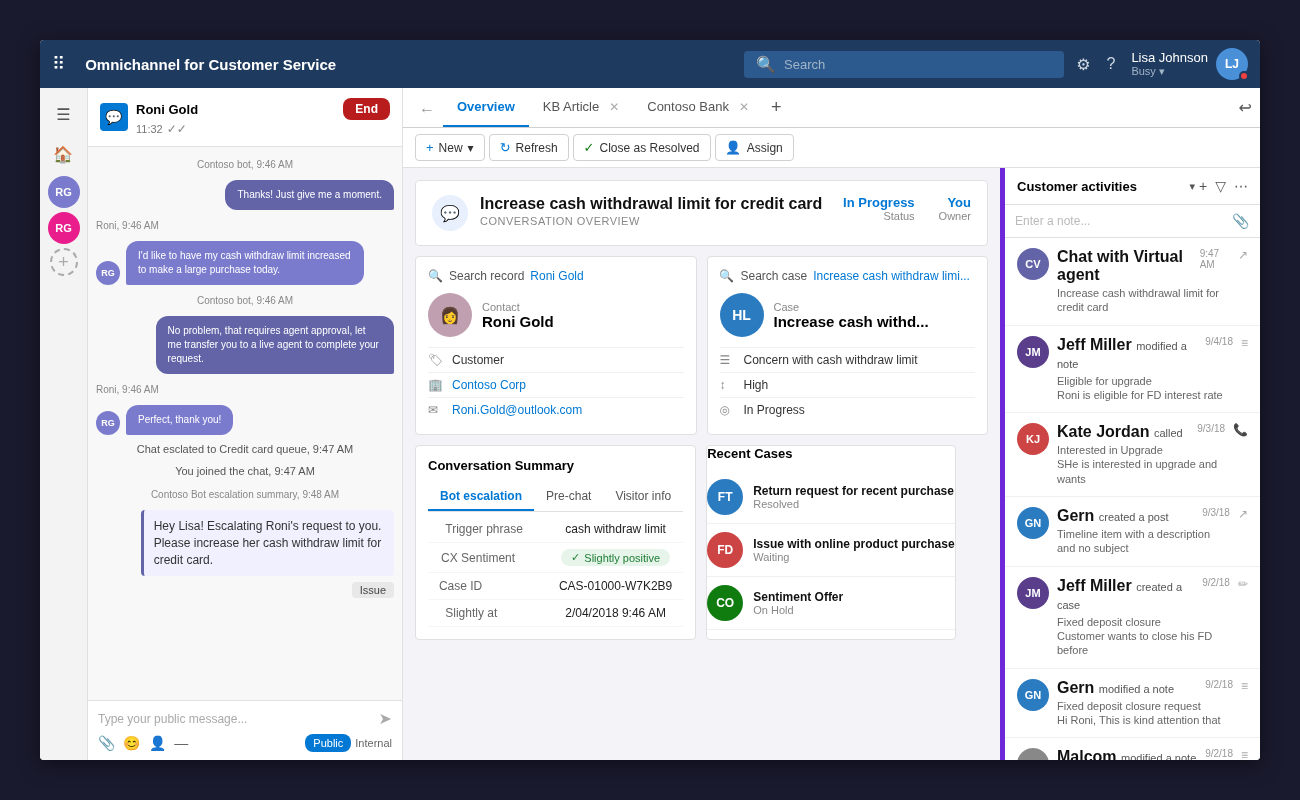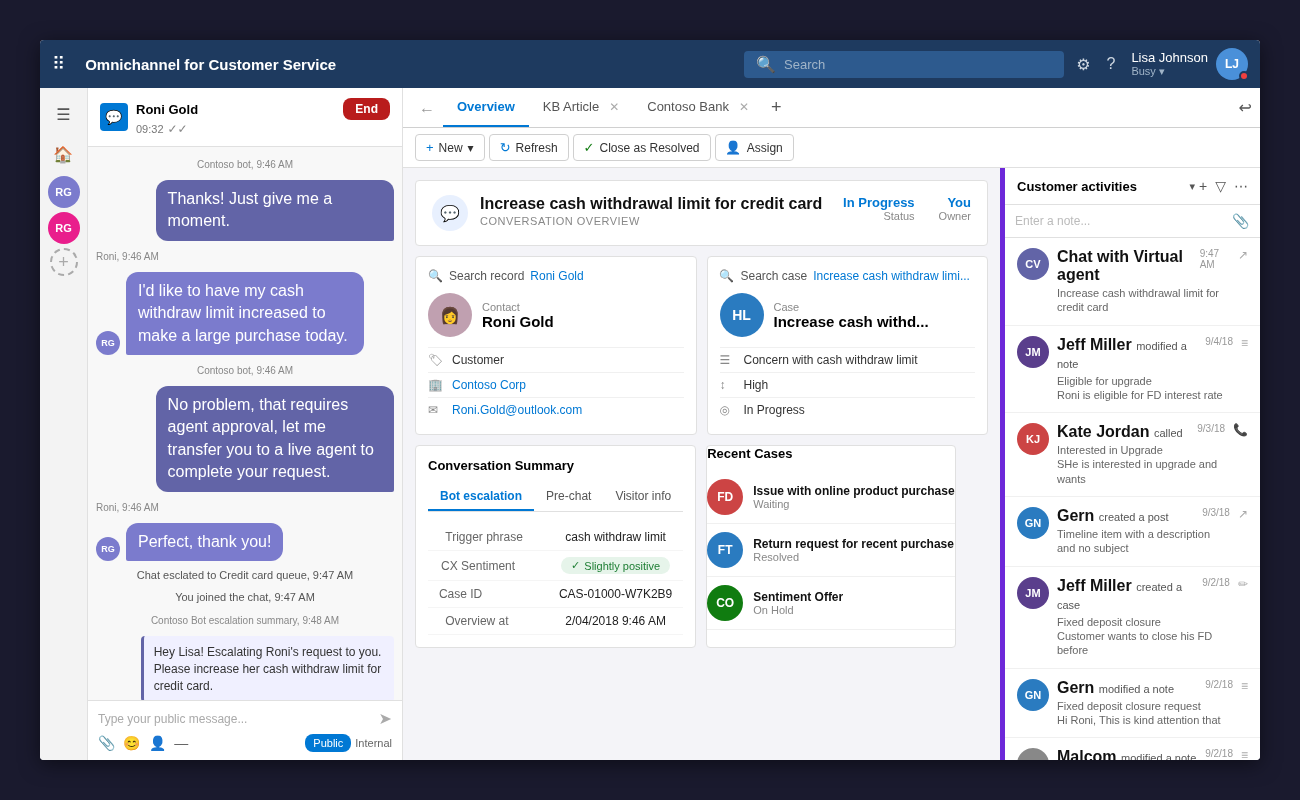--- a/index.html
+++ b/index.html
@@ -36,21 +36,21 @@
     .chat-header { background: #fff; border-bottom: 1px solid #e0e0e0; padding: 10px 12px; display: flex; align-items: center; gap: 8px; }
     .chat-header-icon { width: 28px; height: 28px; background: #0078d4; border-radius: 4px; display: flex; align-items: center; justify-content: center; color: #fff; font-size: 14px; }
     .chat-user-name { font-size: 13px; font-weight: 600; flex: 1; }
     .chat-time { font-size: 11px; color: #777; }
     .end-btn { background: #b91c1c; color: #fff; border: none; border-radius: 8px; padding: 4px 12px; font-size: 12px; font-weight: 600; cursor: pointer; }
     .chat-status-icons { color: #888; font-size: 12px; }
 
     .chat-messages { flex: 1; overflow-y: auto; padding: 8px; background: #f8f8f8; display: flex; flex-direction: column; gap: 6px; }
     .msg-timestamp { font-size: 10px; color: #888; text-align: center; margin: 4px 0; }
     .msg-timestamp.left { text-align: left; }
-    .bubble { max-width: 80%; padding: 8px 12px; border-radius: 12px; font-size: 16px; line-height: 1.4; }
+    .bubble { max-width: 80%; padding: 8px 12px; border-radius: 12px; font-size: 10px; line-height: 1.4; }
     .bubble.bot { background: #6264a7; color: #fff; align-self: flex-end; border-radius: 12px 12px 2px 12px; }
     .bubble.user { background: #7b7bcd; color: #fff; align-self: flex-start; border-radius: 12px 12px 12px 2px; }
     .msg-row { display: flex; align-items: flex-end; gap: 6px; }
     .msg-row.right { flex-direction: row-reverse; }
     .msg-avatar-small { width: 24px; height: 24px; border-radius: 50%; background: #7b7bcd; display: flex; align-items: center; justify-content: center; color: #fff; font-size: 9px; font-weight: bold; flex-shrink: 0; }
     .system-msg { font-size: 11px; color: #555; text-align: center; padding: 2px 0; }
     .escalation-bubble { background: #f0f0ff; border-left: 3px solid #6264a7; padding: 8px 10px; font-size: 12px; line-height: 1.4; border-radius: 4px; align-self: flex-end; max-width: 85%; color: #333; }
     .issue-tag { background: #e8e8e8; border-radius: 4px; padding: 2px 8px; font-size: 11px; color: #444; align-self: flex-end; }
 
     .chat-input-area { border-top: 1px solid #e0e0e0; padding: 8px 10px; background: #fff; }
@@ -114,21 +114,21 @@
     .contact-detail-link { color: #0078d4; cursor: pointer; }
 
     .case-avatar { width: 44px; height: 44px; border-radius: 50%; background: #2a7bc0; display: flex; align-items: center; justify-content: center; color: #fff; font-size: 14px; font-weight: 700; flex-shrink: 0; }
     .case-label { font-size: 11px; color: #888; }
     .case-detail { display: flex; align-items: center; gap: 8px; font-size: 12px; color: #333; padding: 5px 0; border-top: 1px solid #f0f0f0; }
     .case-detail-icon { color: #888; font-size: 12px; width: 16px; }
 
     
     .summary-card { background: #fff; border: 1px solid #e0e0e0; border-radius: 4px; padding: 12px; }
     .summary-title { font-size: 13px; font-weight: 600; margin-bottom: 10px; }
-    .summary-tabs { display: flex; gap: 0; margin-bottom: 12px; border-bottom: 1px solid #e0e0e0; }
+    .summary-tabs { display: flex; gap: 0; margin-bottom: 4px; border-bottom: 1px solid #e0e0e0; }
     .summary-tab { padding: 6px 12px; font-size: 12px; cursor: pointer; border-bottom: 2px solid transparent; color: #555; }
     .summary-tab.active { border-bottom: 2px solid #0078d4; color: #0078d4; font-weight: 600; }
     .summary-row { display: flex; align-items: center; padding: 6px 0; border-bottom: 1px solid #f5f5f5; font-size: 12px; justify-content: center; }
     .summary-label { color: #666; width: 120px; flex-shrink: 0; }
     .summary-value { color: #222; font-weight: 500; }
     .sentiment-badge { background: #e6f4ea; color: #1e7e34; border-radius: 12px; padding: 2px 10px; font-size: 11px; display: flex; align-items: center; gap: 4px; }
 
     
     .recent-cases { background: #fff; border: 1px solid #e0e0e0; border-radius: 4px; padding: 0; }
     .recent-title { font-size: 13px; font-weight: 600; margin-bottom: 10px; }
@@ -200,21 +200,21 @@
 
     <div class="chat-panel">
       <div class="chat-header">
         <div class="chat-header-icon">💬</div>
         <div style="flex:1">
           <div style="display:flex;align-items:center;gap:6px">
             <span class="chat-user-name">Roni Gold</span>
             <button class="end-btn">End</button>
           </div>
           <div style="display:flex;align-items:center;gap:4px;margin-top:2px">
-            <span class="chat-time">09:32</span>
+            <span class="chat-time">11:32</span>
             <span class="chat-status-icons">✓✓</span>
           </div>
         </div>
       </div>
 
       <div class="chat-messages">
         <div class="msg-timestamp">Contoso bot, 9:46 AM</div>
         <div class="msg-row right">
           <div class="bubble bot">Thanks! Just give me a moment.</div>
         </div>
@@ -393,39 +393,39 @@
                 <span class="sentiment-badge">
                   <span>✓</span>
                   <span>Slightly positive</span>
                 </span>
               </div>
               <div class="summary-row">
                 <span class="summary-label">Case ID</span>
                 <span class="summary-value">CAS-01000-W7K2B9</span>
               </div>
               <div class="summary-row">
-                <span class="summary-label">Overview at</span>
+                <span class="summary-label">Slightly at</span>
                 <span class="summary-value">2/04/2018 9:46 AM</span>
               </div>
             </div>
 
             <div class="recent-cases">
               <div class="recent-title">Recent Cases</div>
+              <div class="case-item">
+                <div class="case-item-avatar" style="background:#2a7bc0;">FT</div>
+                <div class="case-item-info">
+                  <div class="case-item-title">Return request for recent purchase</div>
+                  <div class="case-item-status">Resolved</div>
+                </div>
+              </div>
               <div class="case-item">
                 <div class="case-item-avatar" style="background:#c44;">FD</div>
                 <div class="case-item-info">
                   <div class="case-item-title">Issue with online product purchase</div>
                   <div class="case-item-status">Waiting</div>
-                </div>
-              </div>
-              <div class="case-item">
-                <div class="case-item-avatar" style="background:#2a7bc0;">FT</div>
-                <div class="case-item-info">
-                  <div class="case-item-title">Return request for recent purchase</div>
-                  <div class="case-item-status">Resolved</div>
                 </div>
               </div>
               <div class="case-item">
                 <div class="case-item-avatar" style="background:#107c10;">CO</div>
                 <div class="case-item-info">
                   <div class="case-item-title">Sentiment Offer</div>
                   <div class="case-item-status">On Hold</div>
                 </div>
               </div>
             </div>

